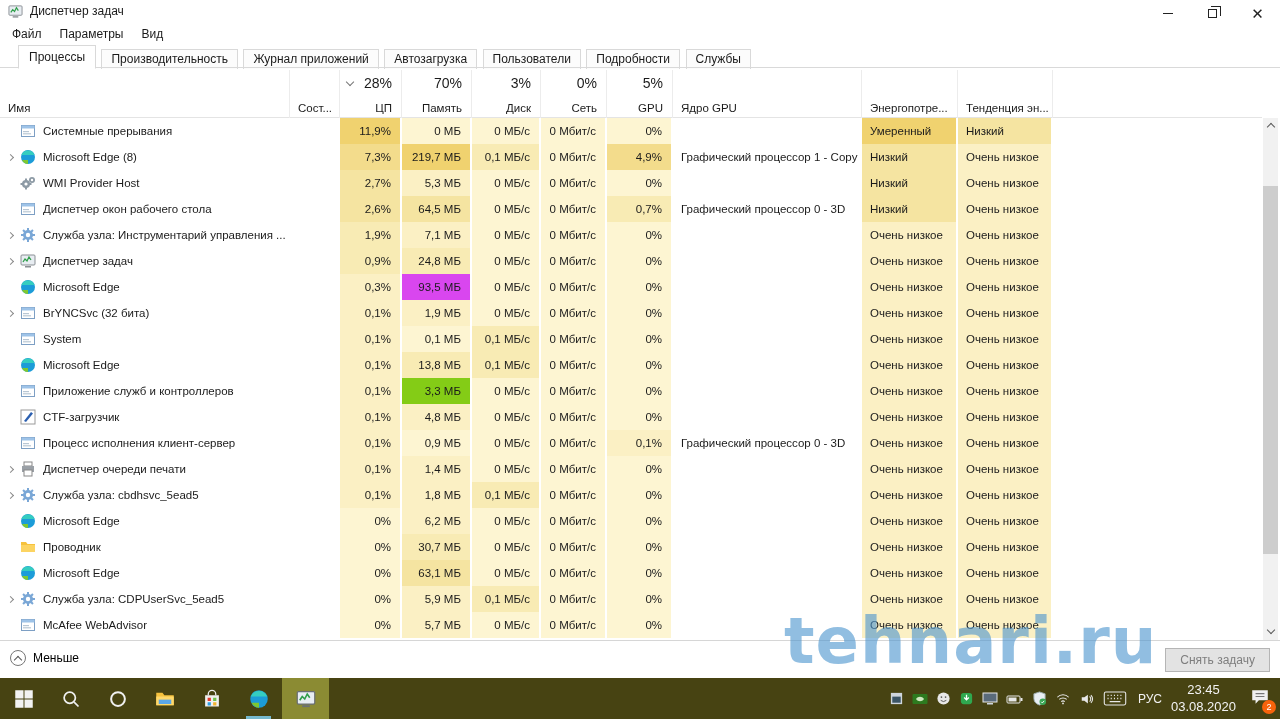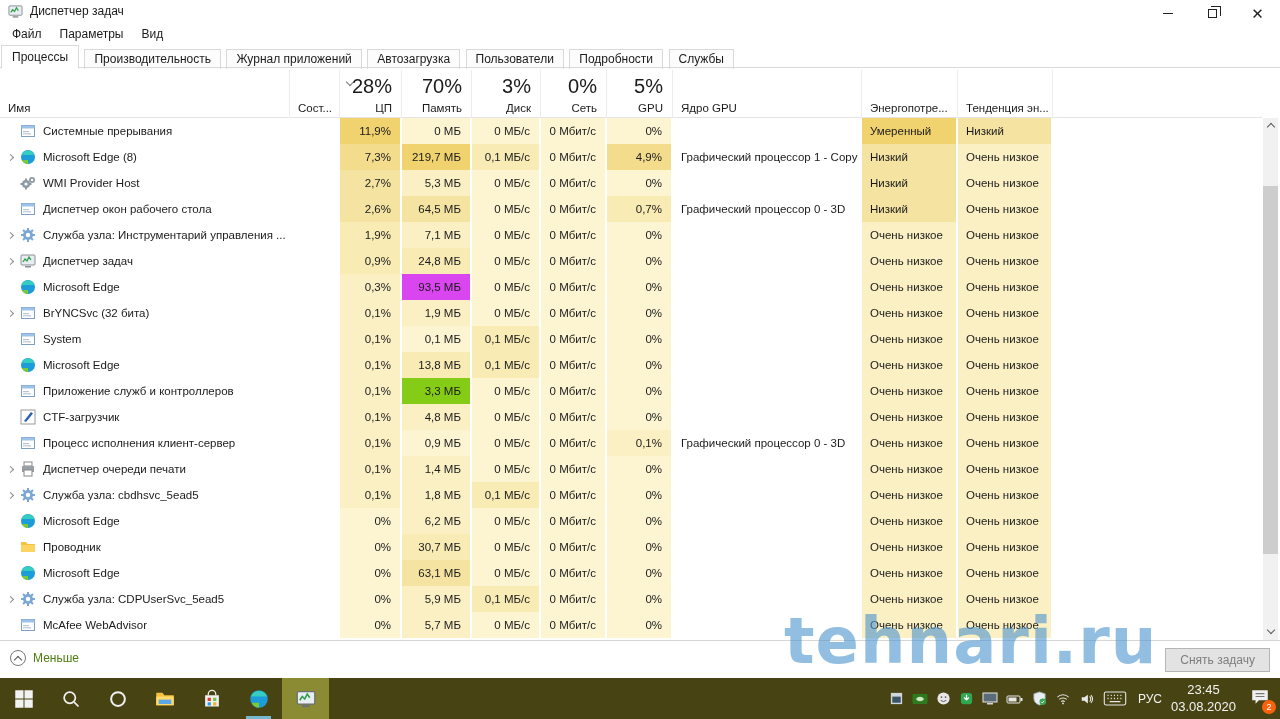--- a/index.html
+++ b/index.html
@@ -16,32 +16,32 @@
   .glyph-min { width:10px; height:1px; background:#222; display:block; }
   .glyph-restore { position:relative; width:9px; height:9px; border:1px solid #222; background:#fff; }
   .glyph-restore::before { content:""; position:absolute; left:2px; top:-4px; width:9px; height:9px; border:1px solid #222; border-left:none; border-bottom:none; }
   .glyph-close { font-size:15px; line-height:1; }
 
   
   .menubar { position:relative; height:19px; padding-left:3px; display:flex; align-items:center; }
   .menu-item { font-size:12px; padding:0 9px; }
 
   
-  .tabstrip { position:relative; height:23px; margin-top:2px; padding-left:1px; }
+  .tabstrip { position:relative; height:23px; margin-top:2px; padding-left:18px; }
   .tabstrip::after { content:""; position:absolute; left:0; right:0; bottom:0; height:1px; background:#d9d9d9; }
   .tab { display:inline-block; position:relative; top:2px; border:1px solid #d9d9d9; background:#fcfcfc;
     font-size:12px; padding:2px 9px 3px; margin-right:1px; border-bottom:none; }
   .tab.active { top:0; z-index:3; background:#fff; padding:4px 10px 4px; border-bottom:1px solid #fff; }
 
   
   .thead { position:absolute; left:0; top:70px; width:1262px; height:48px; display:flex; border-bottom:1px solid #e4e4e4; }
   .th { position:relative; height:48px; border-right:1px solid #ececec; flex:0 0 auto; }
   .th .lbl { position:absolute; bottom:4px; left:8px; font-size:11.5px; white-space:nowrap; }
   .th .lbl.r { left:auto; right:9px; }
-  .th .pct { position:absolute; top:5px; right:9px; font-size:20px; }
+  .th .pct { position:absolute; top:5px; right:9px; font-size:14px; }
   .th-fill { flex:1 1 auto; border-right:none; }
   .sort-chevron { position:absolute; left:7px; top:9px; width:7px; height:7px; }
   .sort-chevron::before { content:""; position:absolute; left:0; top:0; width:5px; height:5px;
     border-right:1px solid #777; border-bottom:1px solid #777; transform:rotate(45deg); }
 
   
   .w-name{width:290px} .w-status{width:50px} .w-cpu{width:62px} .w-mem{width:70px}
   .w-disk{width:69px} .w-net{width:66px} .w-gpu{width:66px} .w-eng{width:189px}
   .w-pow{width:96px} .w-tr{width:95px}
 
@@ -62,21 +62,21 @@
   .scrollbar { position:absolute; right:2px; top:118px; width:15px; height:522px; background:#f1f1f1; z-index:6; }
   .sb-arrow { position:absolute; left:0; width:15px; height:16px; }
   .sb-arrow span { position:absolute; left:4.5px; width:6px; height:6px; }
   .sb-up { top:0; } .sb-down { bottom:0; }
   .sb-up span { top:6px; border-left:1px solid #5a5a5a; border-top:1px solid #5a5a5a; transform:rotate(45deg); }
   .sb-down span { top:3px; border-right:1px solid #5a5a5a; border-bottom:1px solid #5a5a5a; transform:rotate(45deg); }
   .sb-thumb { position:absolute; left:0; top:68px; width:15px; height:368px; background:#cdcdcd; }
 
   
   .footer { position:absolute; left:0; top:640px; width:1280px; height:38px; border-top:1px solid #d6d6d6; background:#fff; }
-  .fewer { position:absolute; left:10px; top:9px; display:flex; align-items:center; font-size:12px; color:#4d7c0f;justify-content:flex-end; }
+  .fewer { position:absolute; left:10px; top:9px; display:flex; align-items:center; font-size:12px; color:#000000;justify-content:flex-end; }
   .fewer-circle { width:16px; height:16px; border:1px solid #767676; border-radius:50%; margin-right:7px; position:relative; }
   .fewer-circle span { position:absolute; left:4px; top:6px; width:6px; height:6px;
     border-left:1px solid #555; border-top:1px solid #555; transform:rotate(45deg); }
   .end-task-btn { position:absolute; right:10px; top:7px; z-index:20; background:#e3e3e3; border:1px solid #b5b5b5;
     color:#7e7e7e; font-size:12px; padding:4px 14px; }
 
   .watermark { position:absolute; left:784px; top:604px; z-index:30; pointer-events:none;
     font-family:"DejaVu Sans",sans-serif; font-weight:bold; font-size:64px; letter-spacing:1px;
     color:#4f97cf; opacity:.62; }
 

